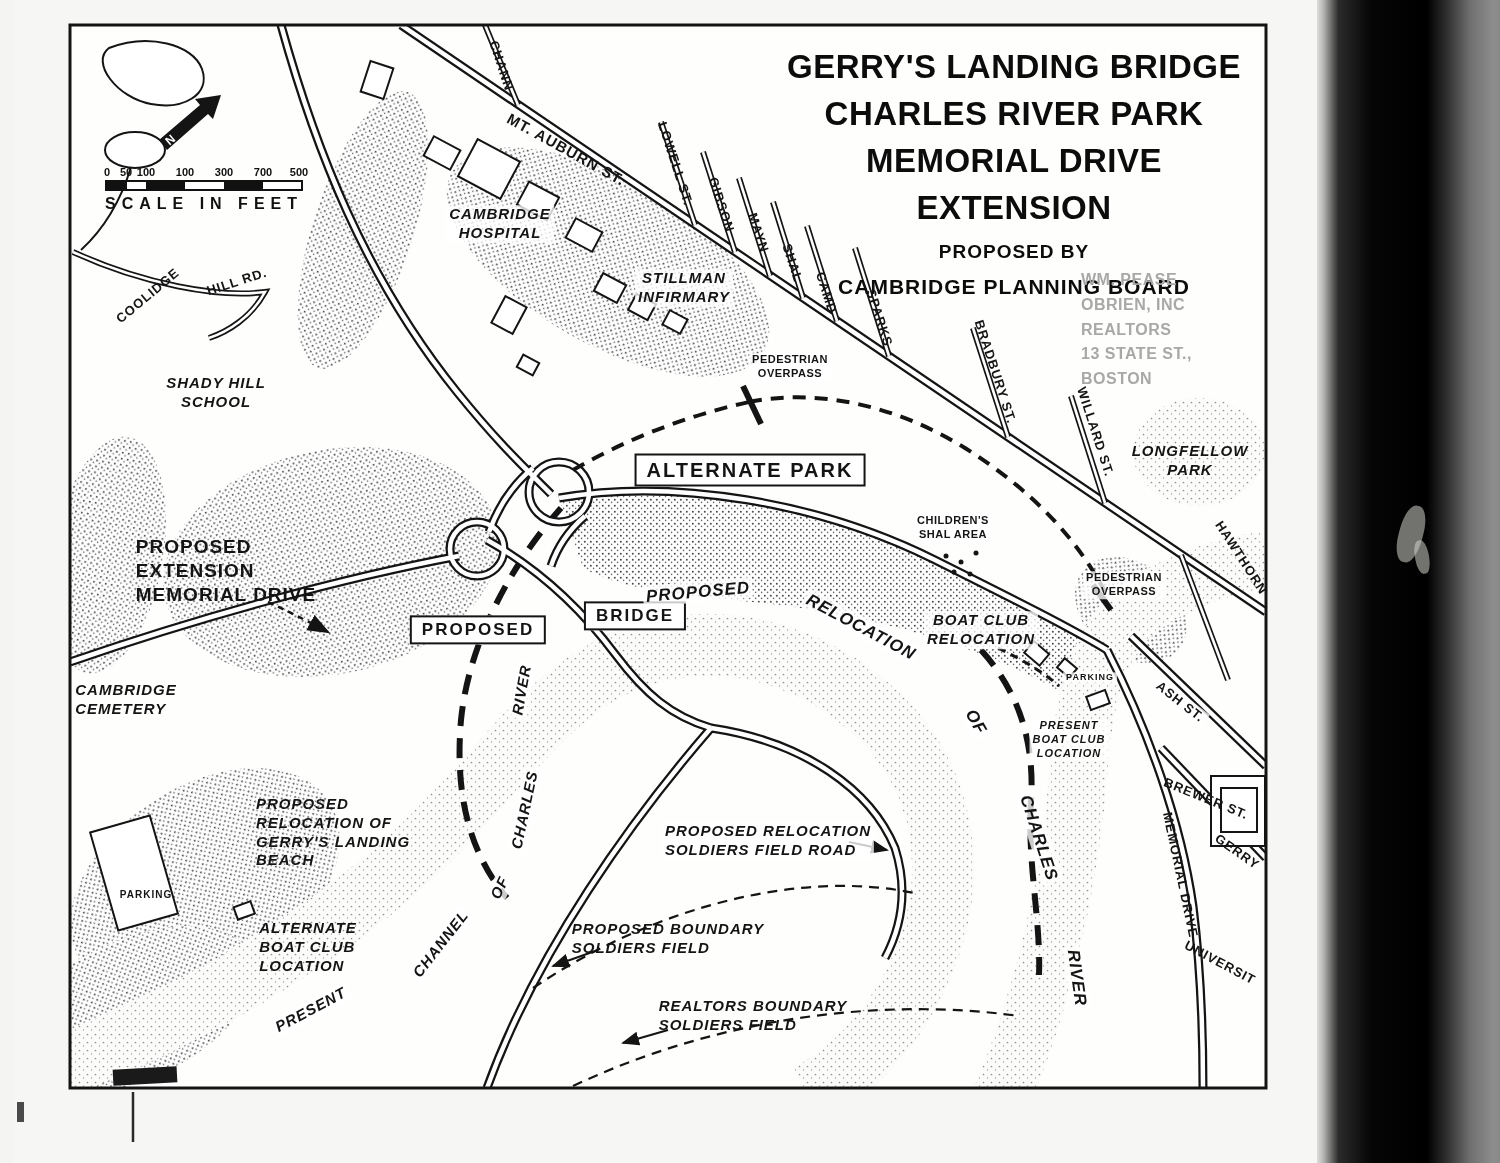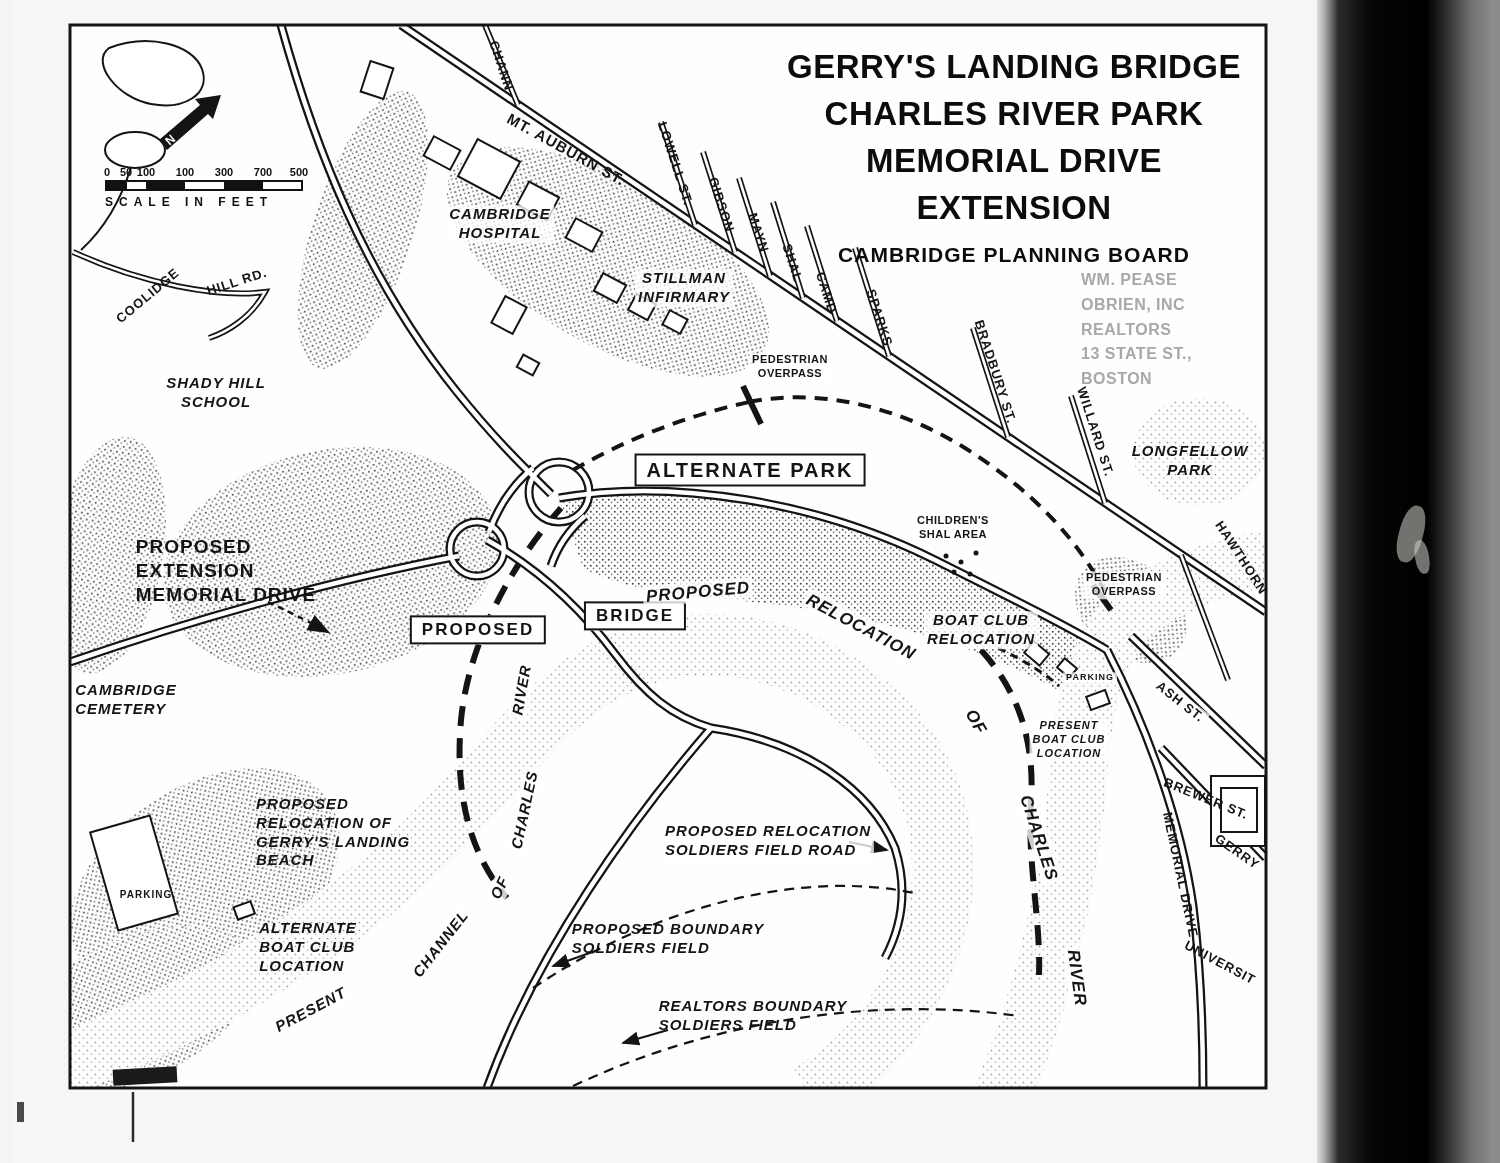--- a/index.html
+++ b/index.html
@@ -23,21 +23,21 @@
   .title-block .t3 { font-size:21px; font-weight:bold; margin-top:12px; letter-spacing:1px; }
 
   .stamp { position:absolute; left:1068px; top:268px; width:160px; 
            color:#a8a8a8; font-size:16px; font-weight:bold; line-height:1.55; letter-spacing:0.5px; }
 
   .scalebar { position:absolute; left:92px; top:166px; width:198px; color:#111; }
   .scalebar .ticks { position:relative; height:13px; font-size:11px; font-weight:bold; }
   .scalebar .ticks span { position:absolute; transform:translateX(-50%); }
   .scalebar .bar { display:flex; height:11px; border:2px solid #111; margin-top:1px; background:#fff; }
   .scalebar .bar i { display:block; height:100%; }
-  .scalebar .slabel { margin-top:4px; font-size:12px; font-weight:bold; letter-spacing:6px; }
+  .scalebar .slabel { margin-top:4px; font-size:16px; font-weight:bold; letter-spacing:6px; }
 
   .north-n { position:absolute; color:#ffffff; font-weight:bold; font-size:12px; transform-origin:center; }
 
   .scanband { position:absolute; top:0; left:1304px; width:196px; height:1163px;
     background:linear-gradient(90deg,#dcdcda 0%,#b9b9b7 3%,#2a2a2a 11%,#050505 28%,#000 56%,#2e2e2e 66%,#6f6f6f 78%,#8d8d8d 90%,#818181 100%); }
   .scratch { position:absolute; background:#cfcfcb; opacity:0.55; border-radius:45%; }
 </style>
 </head>
 <body>
 
@@ -213,20 +213,21 @@
       <rect x="100" y="1068" width="64" height="16" fill="#1a1a1a" transform="rotate(-3 132 1076)"></rect>
       <path d="M 120,1092 L 120,1142" stroke="#2a2a2a" stroke-width="2.5"></path>
       <rect x="4" y="1102" width="7" height="20" fill="#4a4a4a"></rect>
     </g>
   </svg>
 
   <div class="title-block">
     <div class="t1">GERRY'S LANDING BRIDGE</div>
     <div class="t1">CHARLES RIVER PARK</div>
     <div class="t1">MEMORIAL DRIVE EXTENSION</div>
+    <div class="t2">PROPOSED BY</div>
     <div class="t3">CAMBRIDGE PLANNING BOARD</div>
   </div>
 
   <div class="stamp">
     <div>WM. PEASE OBRIEN, INC</div>
     <div>REALTORS</div>
     <div>13 STATE ST., BOSTON</div>
   </div>
 
   <div class="scalebar">

